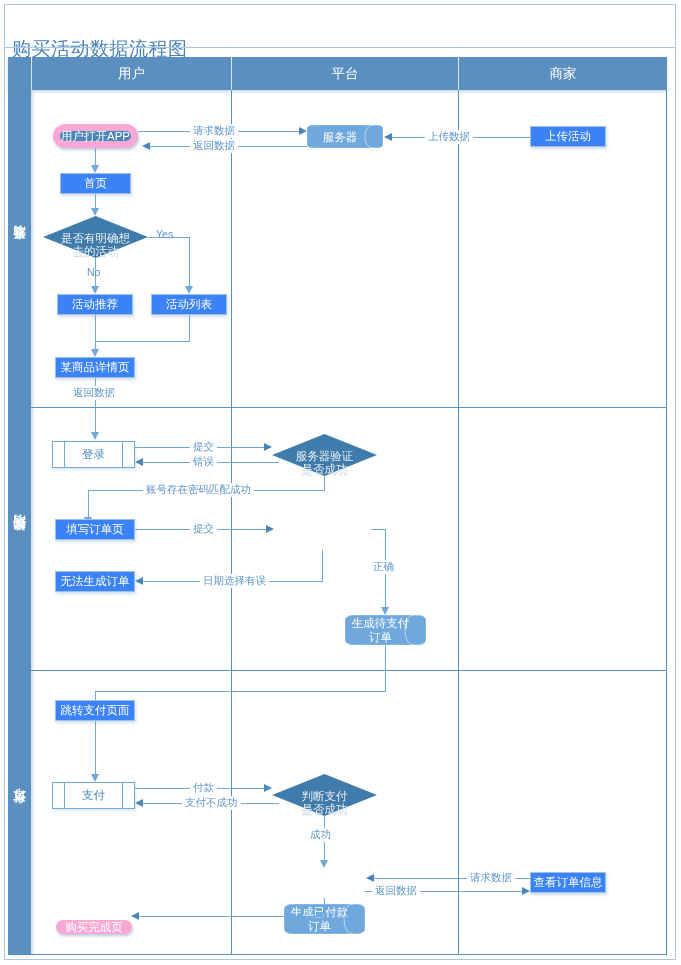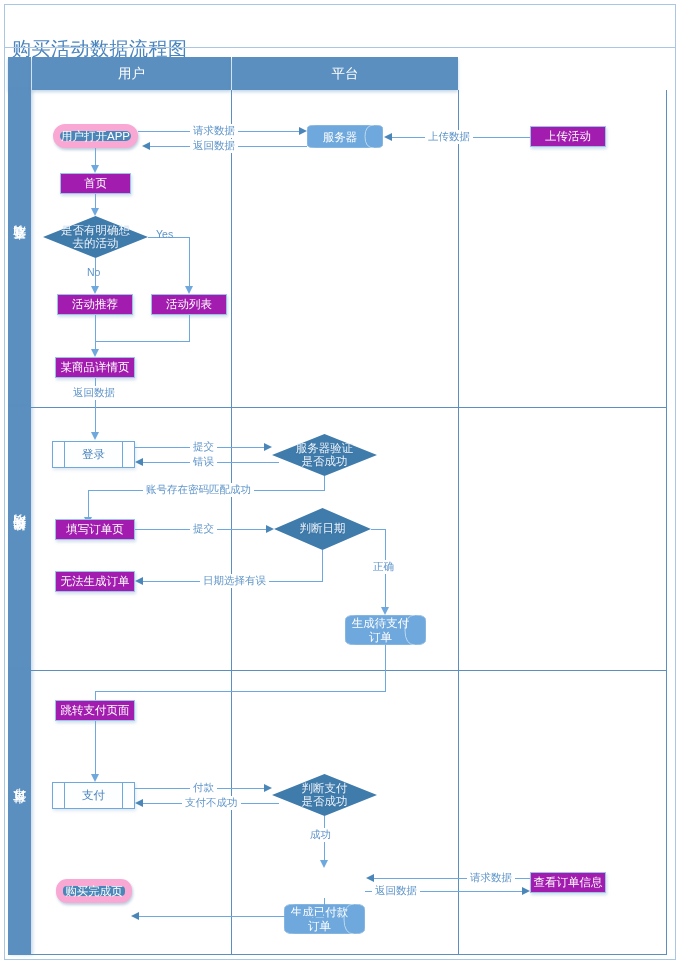--- a/index.html
+++ b/index.html
@@ -24,28 +24,28 @@
   
   .lane-strip{position:absolute;left:8px;width:23px;background:#5b8fc0;box-shadow:2px 0 3px rgba(90,140,190,.3);}
   .lane-strip span{position:absolute;left:50%;top:50%;transform:translate(-50%,-50%) rotate(180deg);writing-mode:vertical-rl;color:#fff;font-size:13px;letter-spacing:1px;white-space:nowrap;}
 
   
   .vline{position:absolute;width:1px;background:#5b8fc0;}
   .hline{position:absolute;height:1px;background:#5b8fc0;}
 
   
   .shape{position:absolute;box-sizing:border-box;display:flex;align-items:center;justify-content:center;text-align:center;color:#ffffff;font-size:11.5px;line-height:1.25;}
-  .proc{background:#a21caf;border:1px solid #9cc3e6;box-shadow:1px 2px 3px rgba(120,160,200,.35);}
+  .proc{background:#3b82f6;border:1px solid #9cc3e6;box-shadow:1px 2px 3px rgba(120,160,200,.35);}
   .term{background:#4a86b8;border:7px solid #f9a8d4;border-radius:999px;box-shadow:1px 2px 3px rgba(90,130,175,.4);}
   .predef{background:#fdfeff;border:1px solid #6fa8dc;color:#4a84bd;box-shadow:1px 2px 3px rgba(150,180,210,.3);}
   .predef .bar{position:absolute;top:0;bottom:0;width:1px;background:#6fa8dc;}
   .predef .bar.l{left:11px;} .predef .bar.r{right:11px;}
 
   
-  .dec{position:absolute;display:flex;align-items:center;justify-content:center;}
+  .dec{position:absolute;display:flex;align-items:flex-end;justify-content:center;}
   .dec svg{position:absolute;left:0;top:0;}
   .dec span{position:relative;color:#eaf3fb;font-size:11.5px;line-height:1.15;text-align:center;text-shadow:0 1px 1px rgba(60,100,140,.35);}
 
   
   .cyl{position:absolute;}
   .cyl svg{position:absolute;left:0;top:0;}
   .cyl span{position:absolute;left:0;right:10px;top:50%;transform:translateY(-50%);text-align:center;color:#ffffff;font-size:11.5px;line-height:1.25;}
 
   
   .conn{position:absolute;background:#6fa8dc;}
@@ -64,20 +64,21 @@
 
 <div id="page">
   <div class="frame"></div>
 
   <div class="title">购买活动数据流程图</div>
   <div class="title-rule"></div>
 
   <div class="hdr hdr-corner"></div>
   <div class="hdr hdr-col hdr-c1">用户</div>
   <div class="hdr hdr-col hdr-c2">平台</div>
+  <div class="hdr hdr-col hdr-c3">商家</div>
 
   <div class="lane-strip" style="top:90px;height:317px;">
     <span>查看活动</span>
   </div>
   <div class="lane-strip" style="top:407px;height:263px;">
     <span>选择购买活动</span>
   </div>
   <div class="lane-strip" style="top:670px;height:285px;">
     <span>支付订单</span>
   </div>
@@ -188,26 +189,20 @@
   <div class="conn v" style="left:324px;top:476px;height:14px;"></div>
   <div class="conn h" style="left:88px;top:490px;width:237px;"></div>
   <div class="conn v" style="left:88px;top:490px;height:31px;"></div>
   <div class="arrow down" style="left:83.5px;top:517px;"></div>
   <div class="elabel" style="left:143px;top:483px;">账号存在密码匹配成功</div>
 
   <div class="shape proc" style="left:55px;top:519px;width:80px;height:21px;">
     <span>填写订单页</span>
   </div>
 
-  <div class="dec" style="left:274px;top:508px;width:97px;height:42px;">
-    <svg width="97" height="42" viewBox="0 0 97 42">
-      <polygon points="48.5,0 97,21 48.5,42 0,21" fill="#3f7bab"></polygon>
-    </svg>
-    <span>判断日期</span>
-  </div>
 
   <div class="conn h" style="left:135px;top:529px;width:131px;"></div>
   <div class="arrow right" style="left:266px;top:524.5px;"></div>
   <div class="elabel" style="left:190px;top:522px;">提交</div>
 
   <div class="conn v" style="left:322px;top:550px;height:31px;"></div>
   <div class="conn h" style="left:143px;top:581px;width:180px;"></div>
   <div class="arrow left" style="left:135px;top:576.5px;"></div>
   <div class="elabel" style="left:200px;top:574px;">日期选择有误</div>
 
@@ -282,16 +277,16 @@
   <div class="elabel" style="left:467px;top:871px;">请求数据</div>
 
   <div class="conn h" style="left:365px;top:891px;width:157px;"></div>
   <div class="arrow right" style="left:522px;top:886.5px;"></div>
   <div class="elabel" style="left:372px;top:884px;">返回数据</div>
 
   <div class="conn v" style="left:324px;top:898px;height:18px;"></div>
   <div class="conn h" style="left:139px;top:916px;width:186px;"></div>
   <div class="arrow left" style="left:131px;top:911.5px;"></div>
 
-  <div class="shape term" style="left:56px;top:879px;width:76px;height:24px;border-radius:11px;">
+  <div class="shape term" style="left:56px;top:920px;width:76px;height:14px;border-radius:11px;">
     <span>购买完成页</span>
   </div>
 </div>
 
 </body></html>

